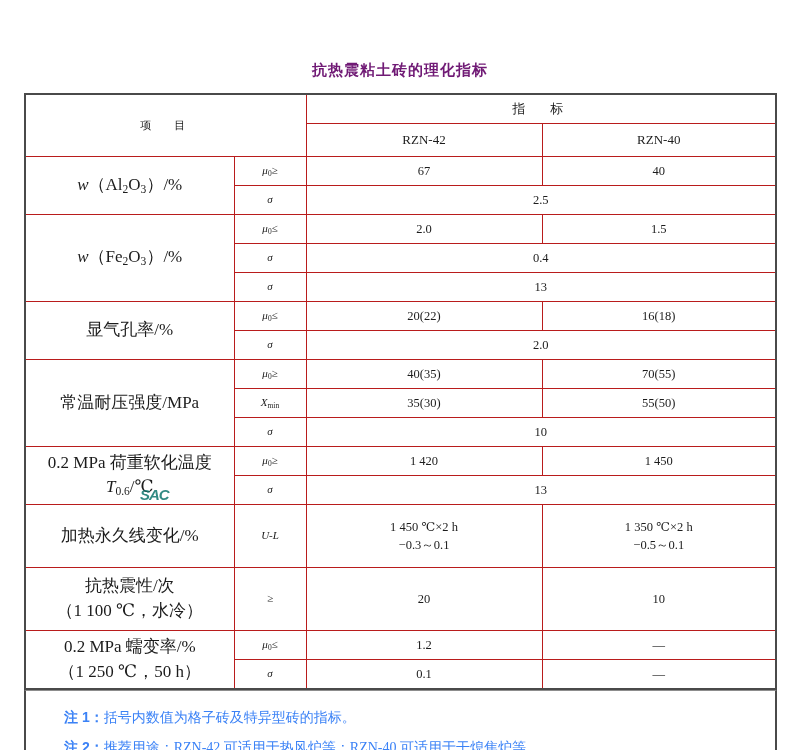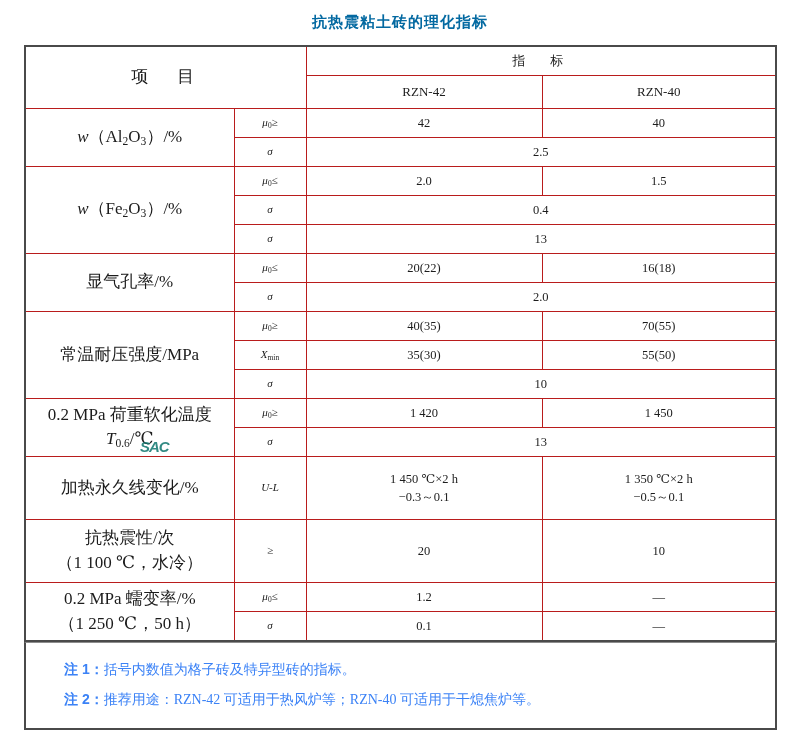--- a/index.html
+++ b/index.html
@@ -21,23 +21,24 @@
     height: 750px;
     position: relative;
   }
 
   .doc-title {
     text-align: center;
     font-family: "Liberation Sans", "DejaVu Sans", sans-serif;
     font-weight: bold;
     font-size: 15px;
     letter-spacing: 1px;
-    color: #0369a1;
+    color: #701a75;
     padding-top: 10px;
     line-height: 24px;
+    margin-top: 48px;
   }
 
   .table-wrap {
     position: absolute;
     left: 24px;
     top: 45px;
     width: 753px;
   }
 
   table.spec {
@@ -60,21 +61,21 @@
   
   table.spec {
     border: 2px solid #4a4a4a;
   }
 
   .c-item   { width: 209px; }
   .c-sym    { width: 72px; }
   .c-a      { width: 236px; }
   .c-b      { width: 234px; }
 
-  .hdr-item { height: 60px; font-size: 17px; letter-spacing: 6px; }
+  .hdr-item { height: 60px; font-size: 11px; letter-spacing: 6px; }
   .hdr-ind  { height: 28px; font-size: 13px; letter-spacing: 6px; }
   .hdr-grade{ height: 32px; font-size: 13px; }
 
   .item-cell {
     font-size: 17px;
     line-height: 1.7;
   }
   .item-cell .sub {
     display: block;
   }
@@ -139,21 +140,21 @@
         </tr>
         <tr>
           <th class="hdr-grade">RZN-42</th>
           <th class="hdr-grade">RZN-40</th>
         </tr>
       </thead>
       <tbody id="tbody">
           <tr>
             <td class="item-cell" rowspan="2"><i>w</i>（Al<sub>2</sub>O<sub>3</sub>）/%</td>
             <td class="sym-cell" style="height: 28px;"><i>μ</i><sub>0</sub>≥</td>
-            <td>42</td>
+            <td>67</td>
             <td>40</td>
           </tr>
           <tr>
             <td class="sym-cell" style="height: 28px;"><i>σ</i></td>
             <td colspan="2">2.5</td>
           </tr>
           <tr>
             <td class="item-cell" rowspan="3"><i>w</i>（Fe<sub>2</sub>O<sub>3</sub>）/%</td>
             <td class="sym-cell" style="height: 28px;"><i>μ</i><sub>0</sub>≤</td>
             <td>2.0</td>

